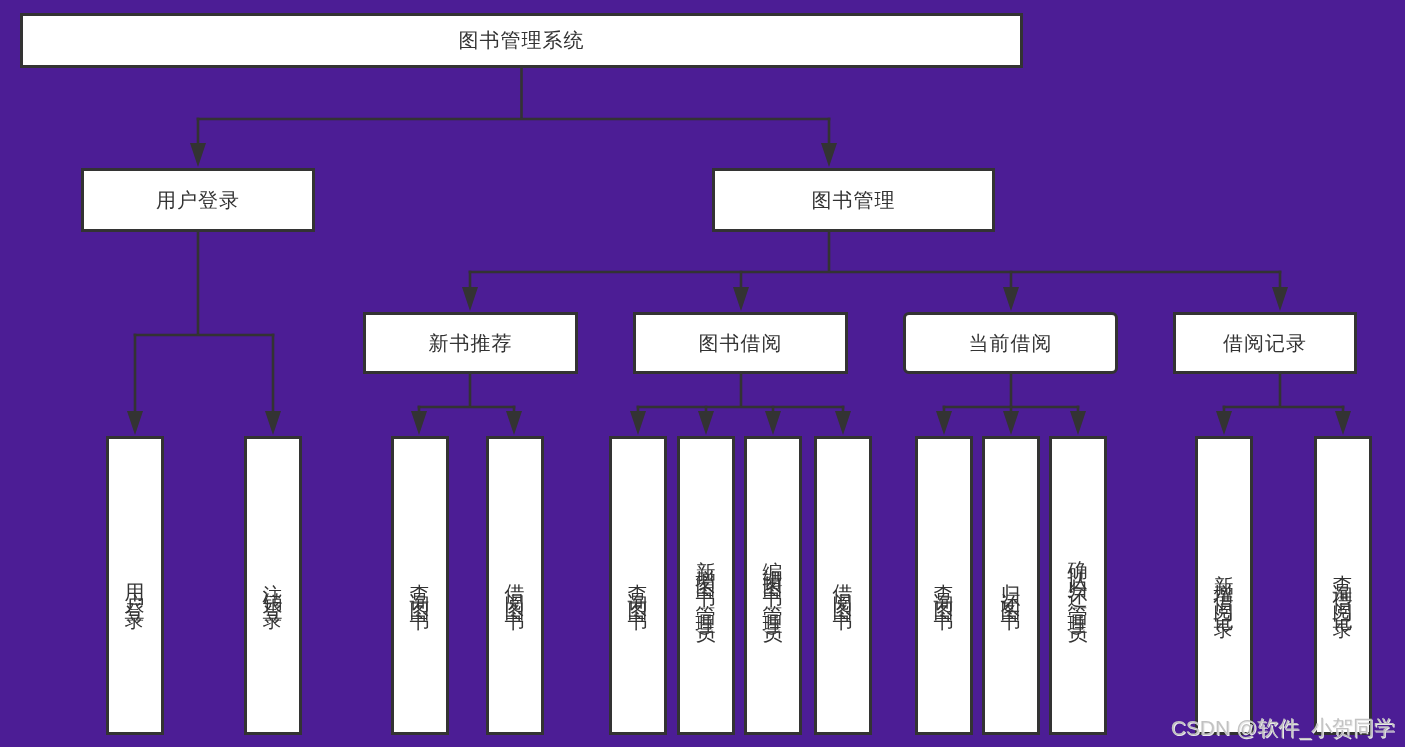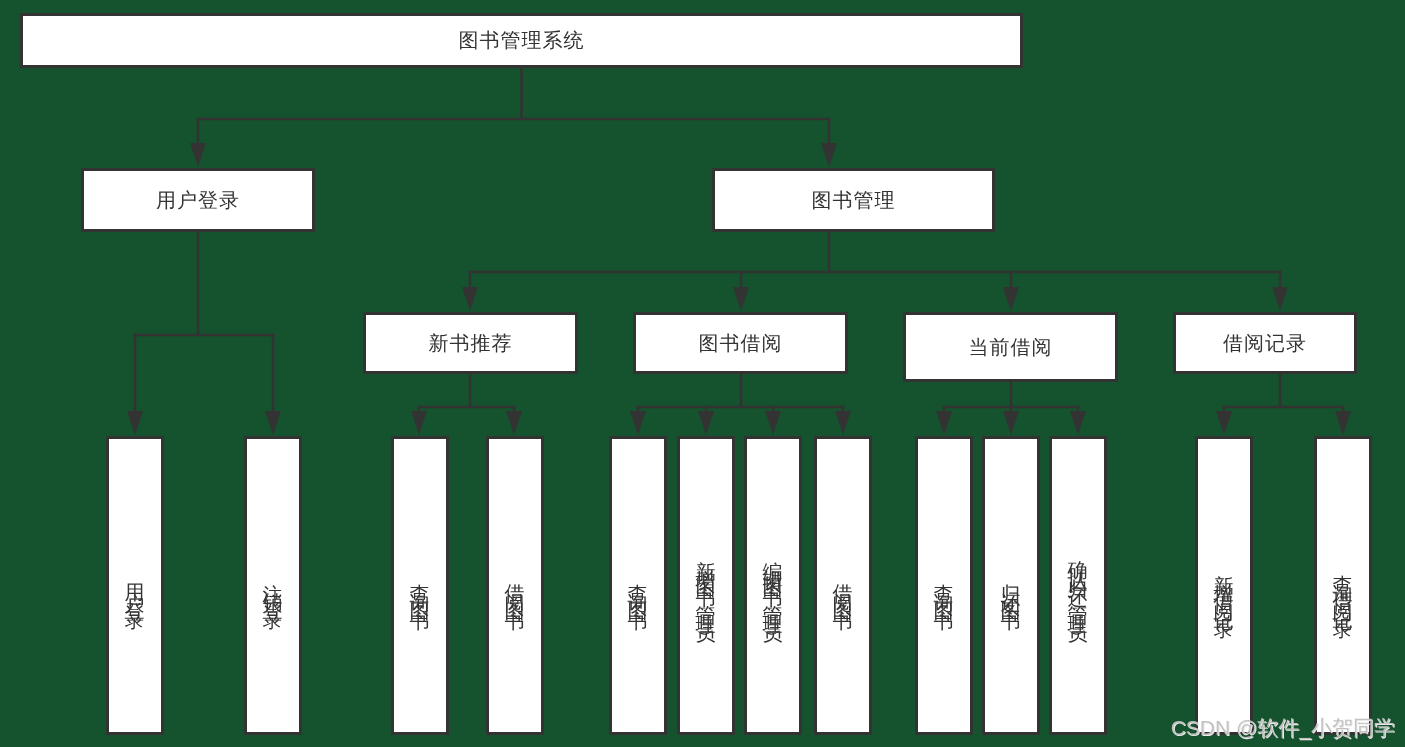--- a/index.html
+++ b/index.html
@@ -1,36 +1,36 @@
 <!DOCTYPE html>
 <html><head>
 <meta charset="utf-8">
 <style>
   html,body{margin:0;padding:0;background:#fff;}
   .stage{
-    position:relative;width:1405px;height:747px;background:#14532d;overflow:hidden;
+    position:relative;width:1405px;height:747px;background:#4c1d95;overflow:hidden;
     font-family:"Liberation Sans","DejaVu Sans",sans-serif;color:#333;
   }
   .connectors{position:absolute;left:0;top:0;width:1405px;height:747px;}
   .box{
     position:absolute;box-sizing:border-box;background:#fff;
     border:3px solid #333;display:flex;align-items:center;justify-content:center;
   }
   .h-label{font-size:20px;letter-spacing:1px;white-space:nowrap;}
   .v-label{
     writing-mode:vertical-rl;text-orientation:mixed;
     font-size:20px;letter-spacing:9px;line-height:1;white-space:nowrap;
   }
   
   .n-root   {left:20px;  top:13px;  width:1003px;height:55px;}
   .n-login  {left:81px;  top:168px; width:234px; height:64px;}
   .n-mgmt   {left:712px; top:168px; width:283px; height:64px;}
   .n-newbook{left:363px; top:312px; width:215px; height:62px;}
   .n-borrow {left:633px; top:312px; width:215px; height:62px;}
-  .n-current{left:903px; top:312px; width:215px; height:70px;}
+  .n-current{left:903px; top:312px; width:215px; height:62px;border-radius:6px;}
   .n-records{left:1173px;top:312px; width:184px; height:62px;}
   .leaf{top:436px;width:58px;height:299px;}
   .n-login-l1  {left:106px;}
   .n-login-l2  {left:244px;}
   .n-newbook-l1{left:391px;}
   .n-newbook-l2{left:486px;}
   .n-borrow-l1 {left:609px;}
   .n-borrow-l2 {left:677px;}
   .n-borrow-l3 {left:744px;}
   .n-borrow-l4 {left:814px;}

